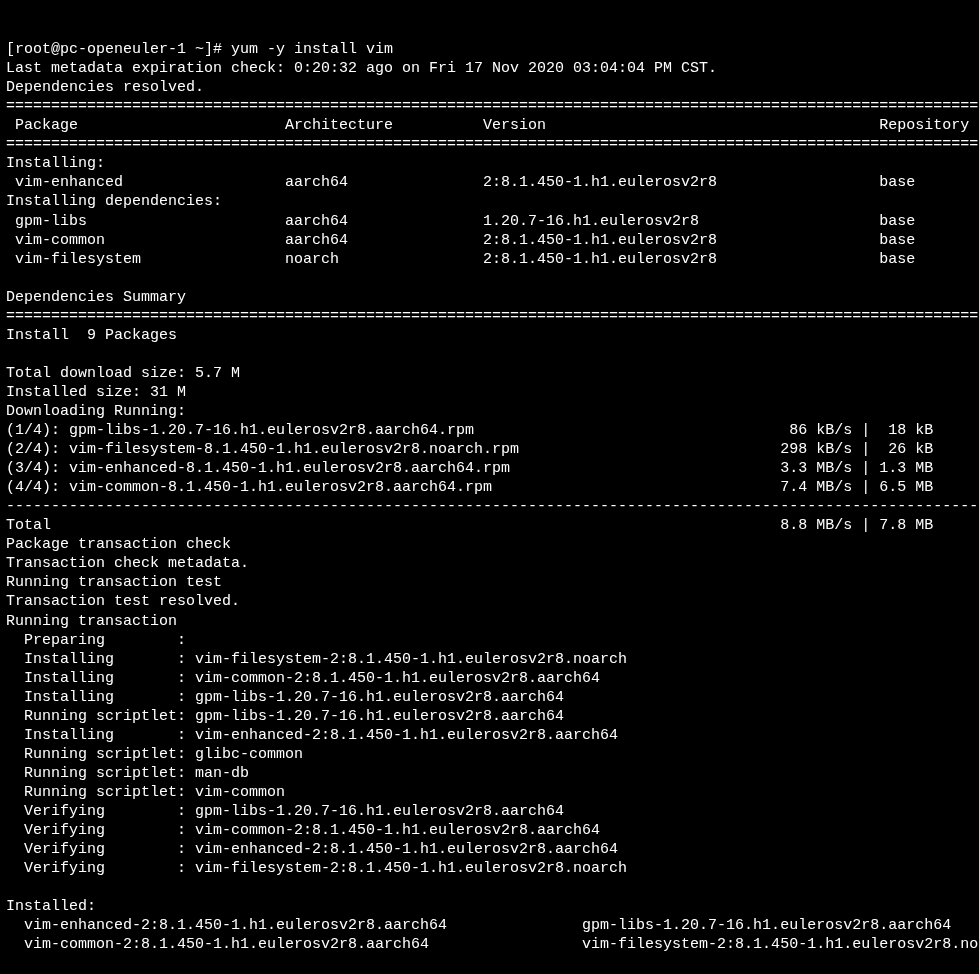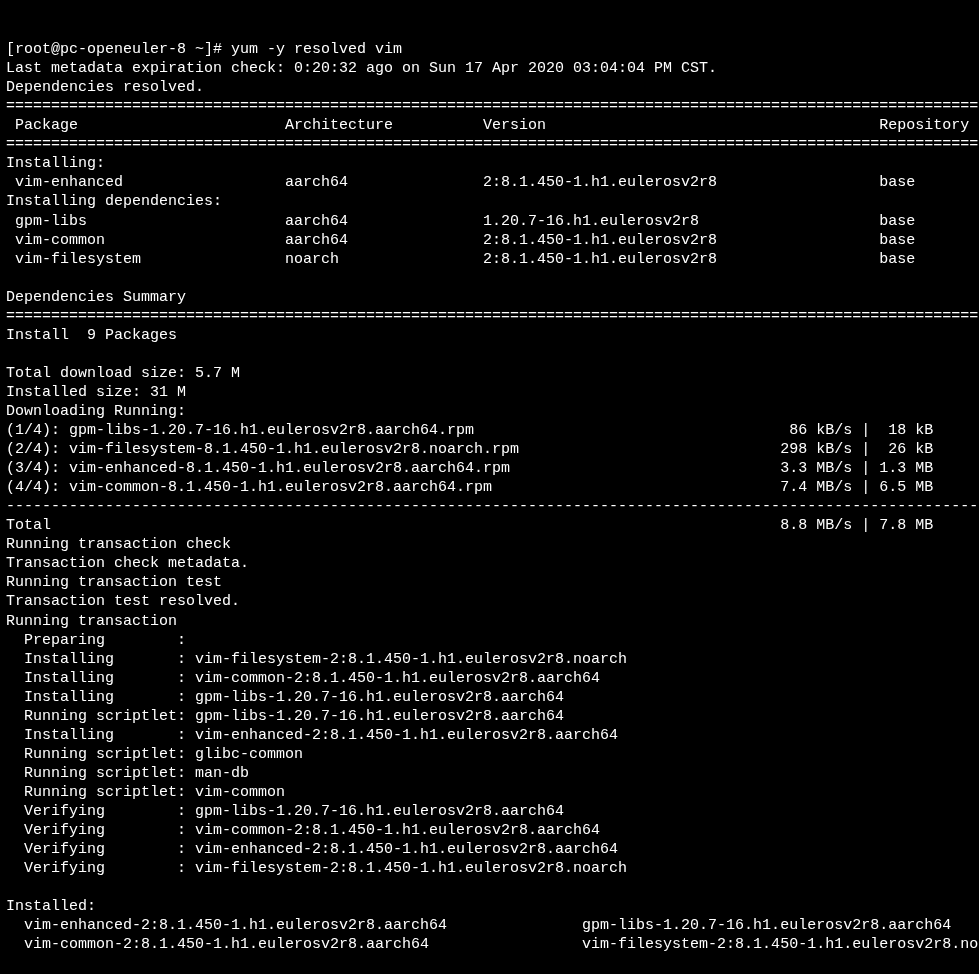--- a/index.html
+++ b/index.html
@@ -11,22 +11,22 @@
     margin: 0;
     padding: 2px 6px;
     width: 979px;
     box-sizing: border-box;
     white-space: pre;
   }
 </style>
 </head>
 <body>
 
-<div><span>[root@pc-openeuler-8 ~]# </span><span>yum -y resolved vim</span>
-<span>Last metadata expiration check: 0:20:32 ago on Sun 17 Apr 2020 03:04:04 PM CST.</span>
+<div><span>[root@pc-openeuler-1 ~]# </span><span>yum -y install vim</span>
+<span>Last metadata expiration check: 0:20:32 ago on Fri 17 Nov 2020 03:04:04 PM CST.</span>
 <span>Dependencies resolved.</span>
 <span>==============================================================================================================================</span>
 <span> Package                       Architecture          Version                                     Repository           Size</span>
 <span>==============================================================================================================================</span>
 <span>Installing:</span>
 <span> vim-enhanced                  aarch64               2:8.1.450-1.h1.eulerosv2r8                  base                1.3 M</span>
 <span>Installing dependencies:</span>
 <span> gpm-libs                      aarch64               1.20.7-16.h1.eulerosv2r8                    base                 18 k</span>
 <span> vim-common                    aarch64               2:8.1.450-1.h1.eulerosv2r8                  base                6.5 M</span>
 <span> vim-filesystem                noarch                2:8.1.450-1.h1.eulerosv2r8                  base                 26 k</span>
@@ -37,21 +37,21 @@
 <span> </span>
 <span>Total download size: 5.7 M</span>
 <span>Installed size: 31 M</span>
 <span>Downloading Running:</span>
 <span>(1/4): gpm-libs-1.20.7-16.h1.eulerosv2r8.aarch64.rpm                                   86 kB/s |  18 kB     00:00    </span>
 <span>(2/4): vim-filesystem-8.1.450-1.h1.eulerosv2r8.noarch.rpm                             298 kB/s |  26 kB     00:00    </span>
 <span>(3/4): vim-enhanced-8.1.450-1.h1.eulerosv2r8.aarch64.rpm                              3.3 MB/s | 1.3 MB     00:00    </span>
 <span>(4/4): vim-common-8.1.450-1.h1.eulerosv2r8.aarch64.rpm                                7.4 MB/s | 6.5 MB     00:00    </span>
 <span>------------------------------------------------------------------------------------------------------------------------------</span>
 <span>Total                                                                                 8.8 MB/s | 7.8 MB     00:00     </span>
-<span>Running transaction check</span>
+<span>Package transaction check</span>
 <span>Transaction check metadata.</span>
 <span>Running transaction test</span>
 <span>Transaction test resolved.</span>
 <span>Running transaction</span>
 <span>  Preparing        :                                                                                                      1/1 </span>
 <span>  Installing       : vim-filesystem-2:8.1.450-1.h1.eulerosv2r8.noarch                                                     1/4 </span>
 <span>  Installing       : vim-common-2:8.1.450-1.h1.eulerosv2r8.aarch64                                                        2/4 </span>
 <span>  Installing       : gpm-libs-1.20.7-16.h1.eulerosv2r8.aarch64                                                            3/4 </span>
 <span>  Running scriptlet: gpm-libs-1.20.7-16.h1.eulerosv2r8.aarch64                                                            3/4 </span>
 <span>  Installing       : vim-enhanced-2:8.1.450-1.h1.eulerosv2r8.aarch64                                                      4/4 </span>

